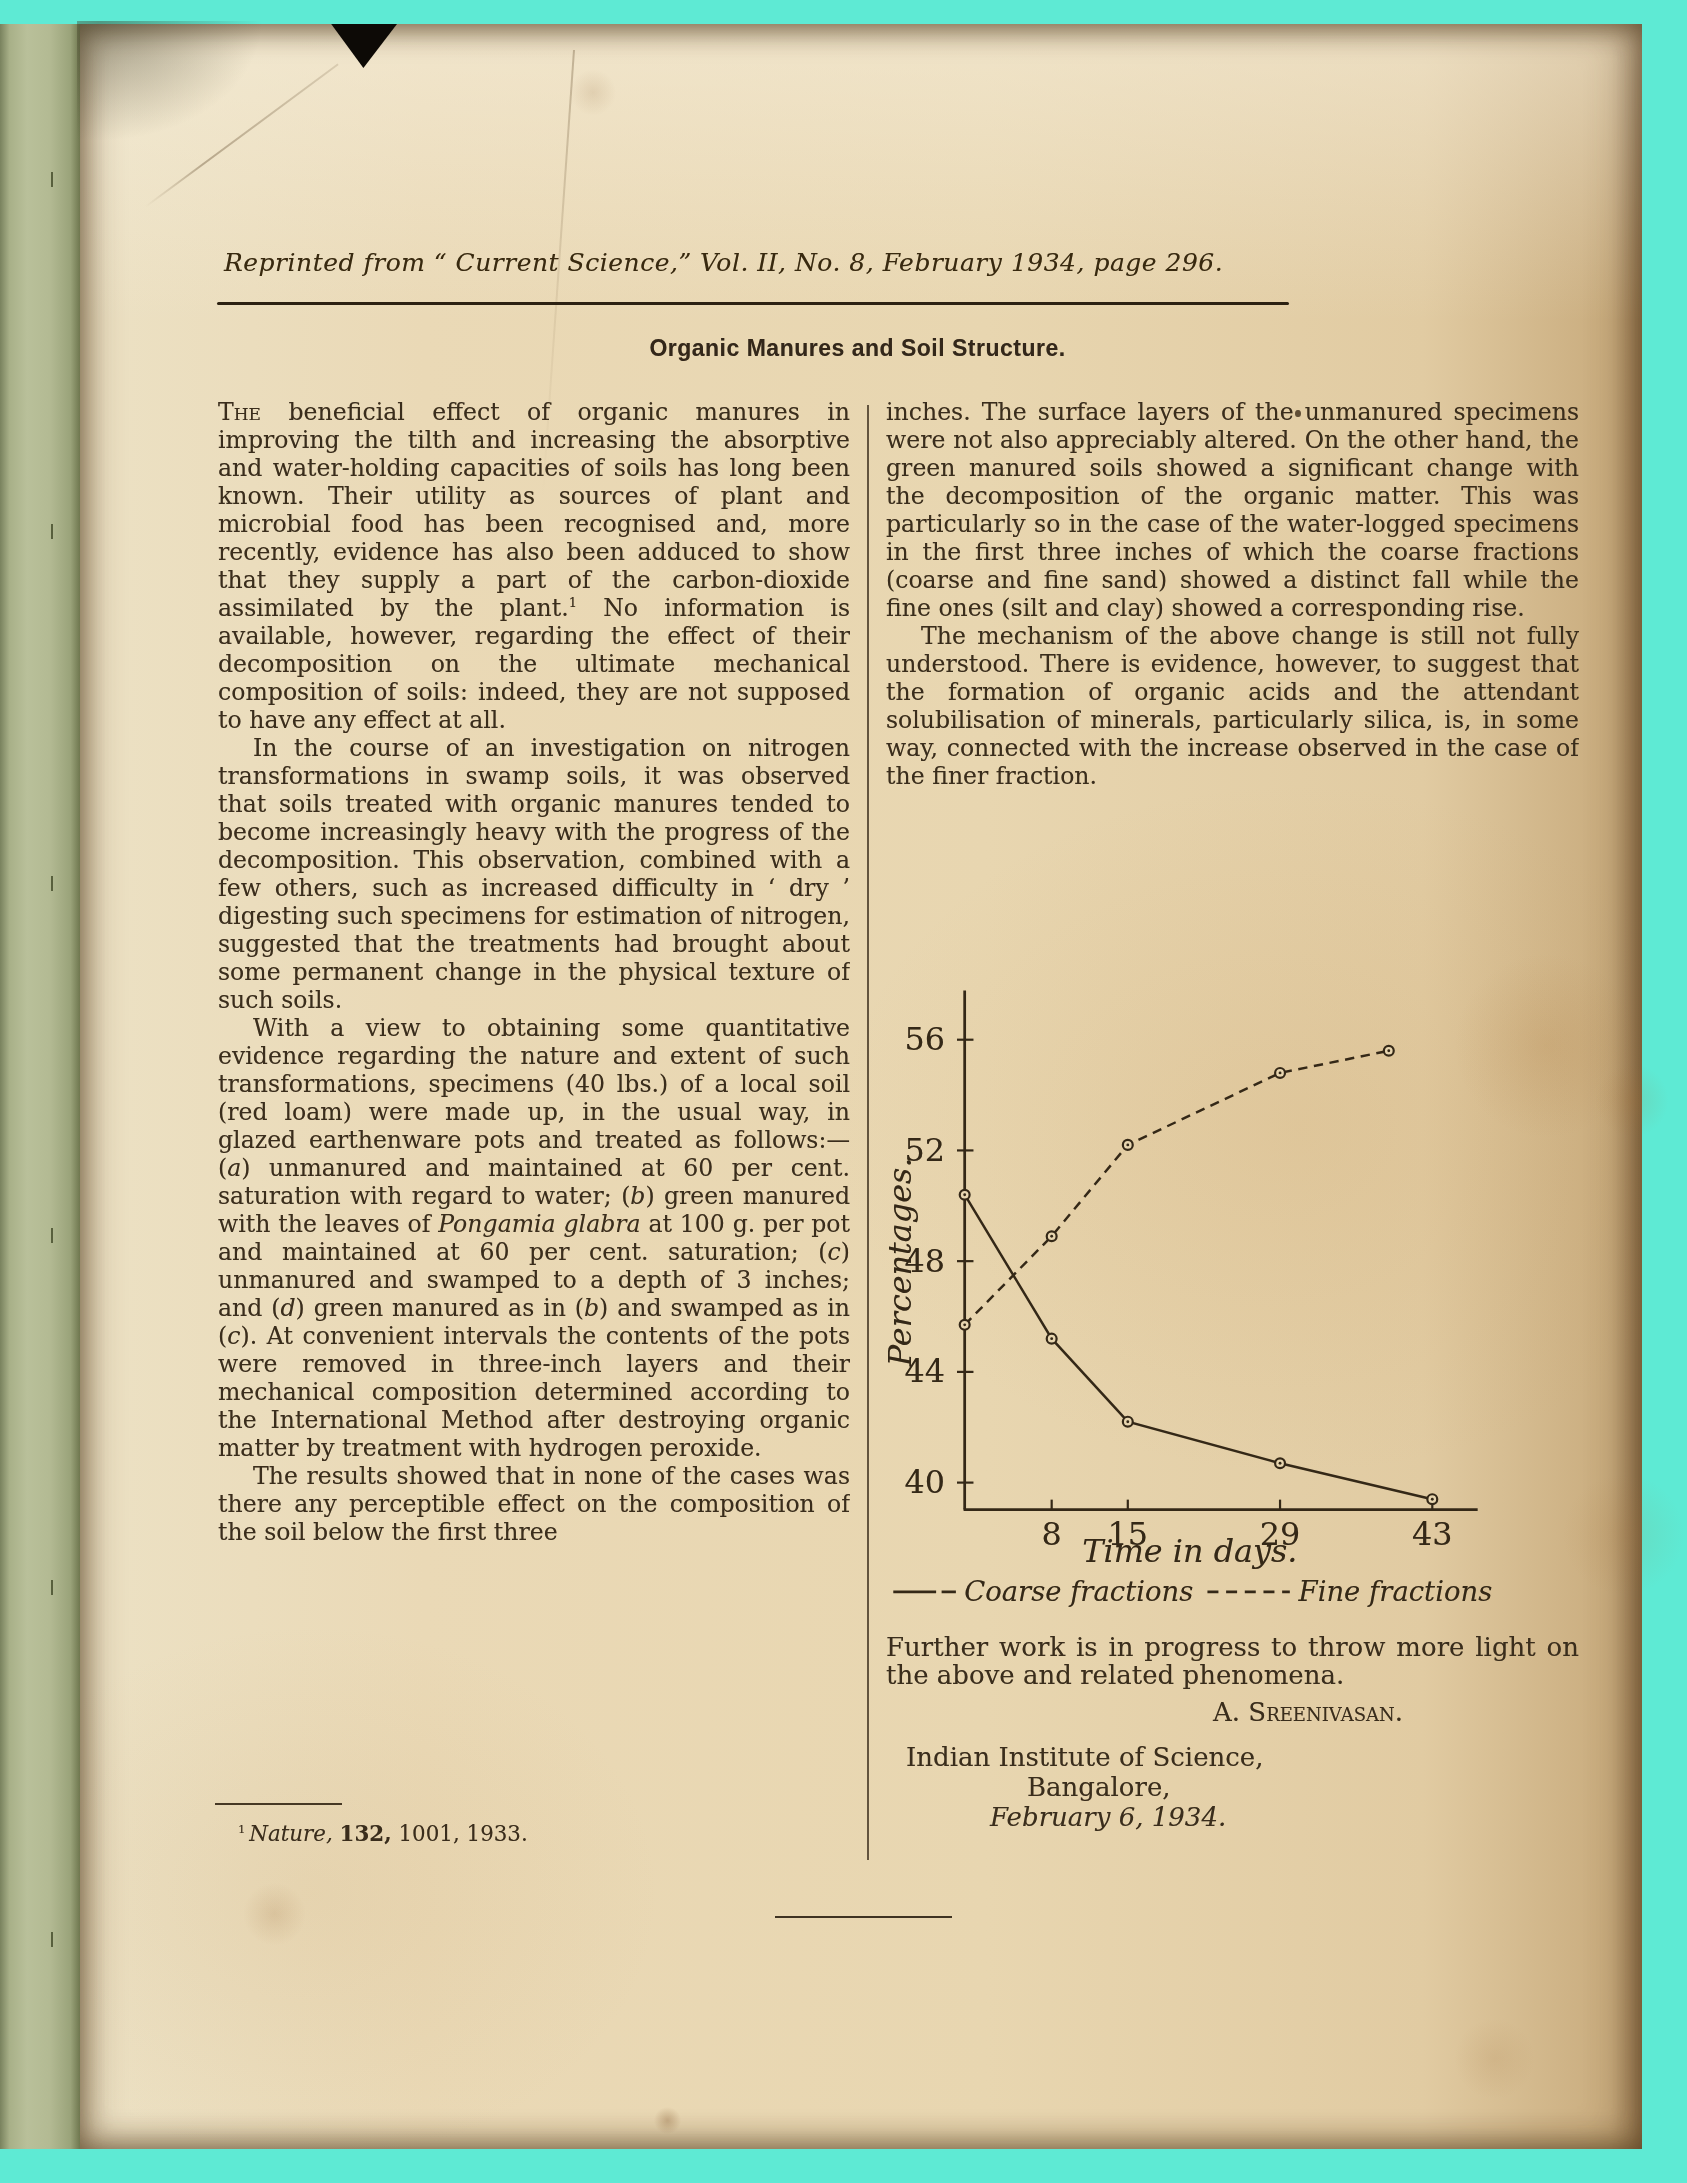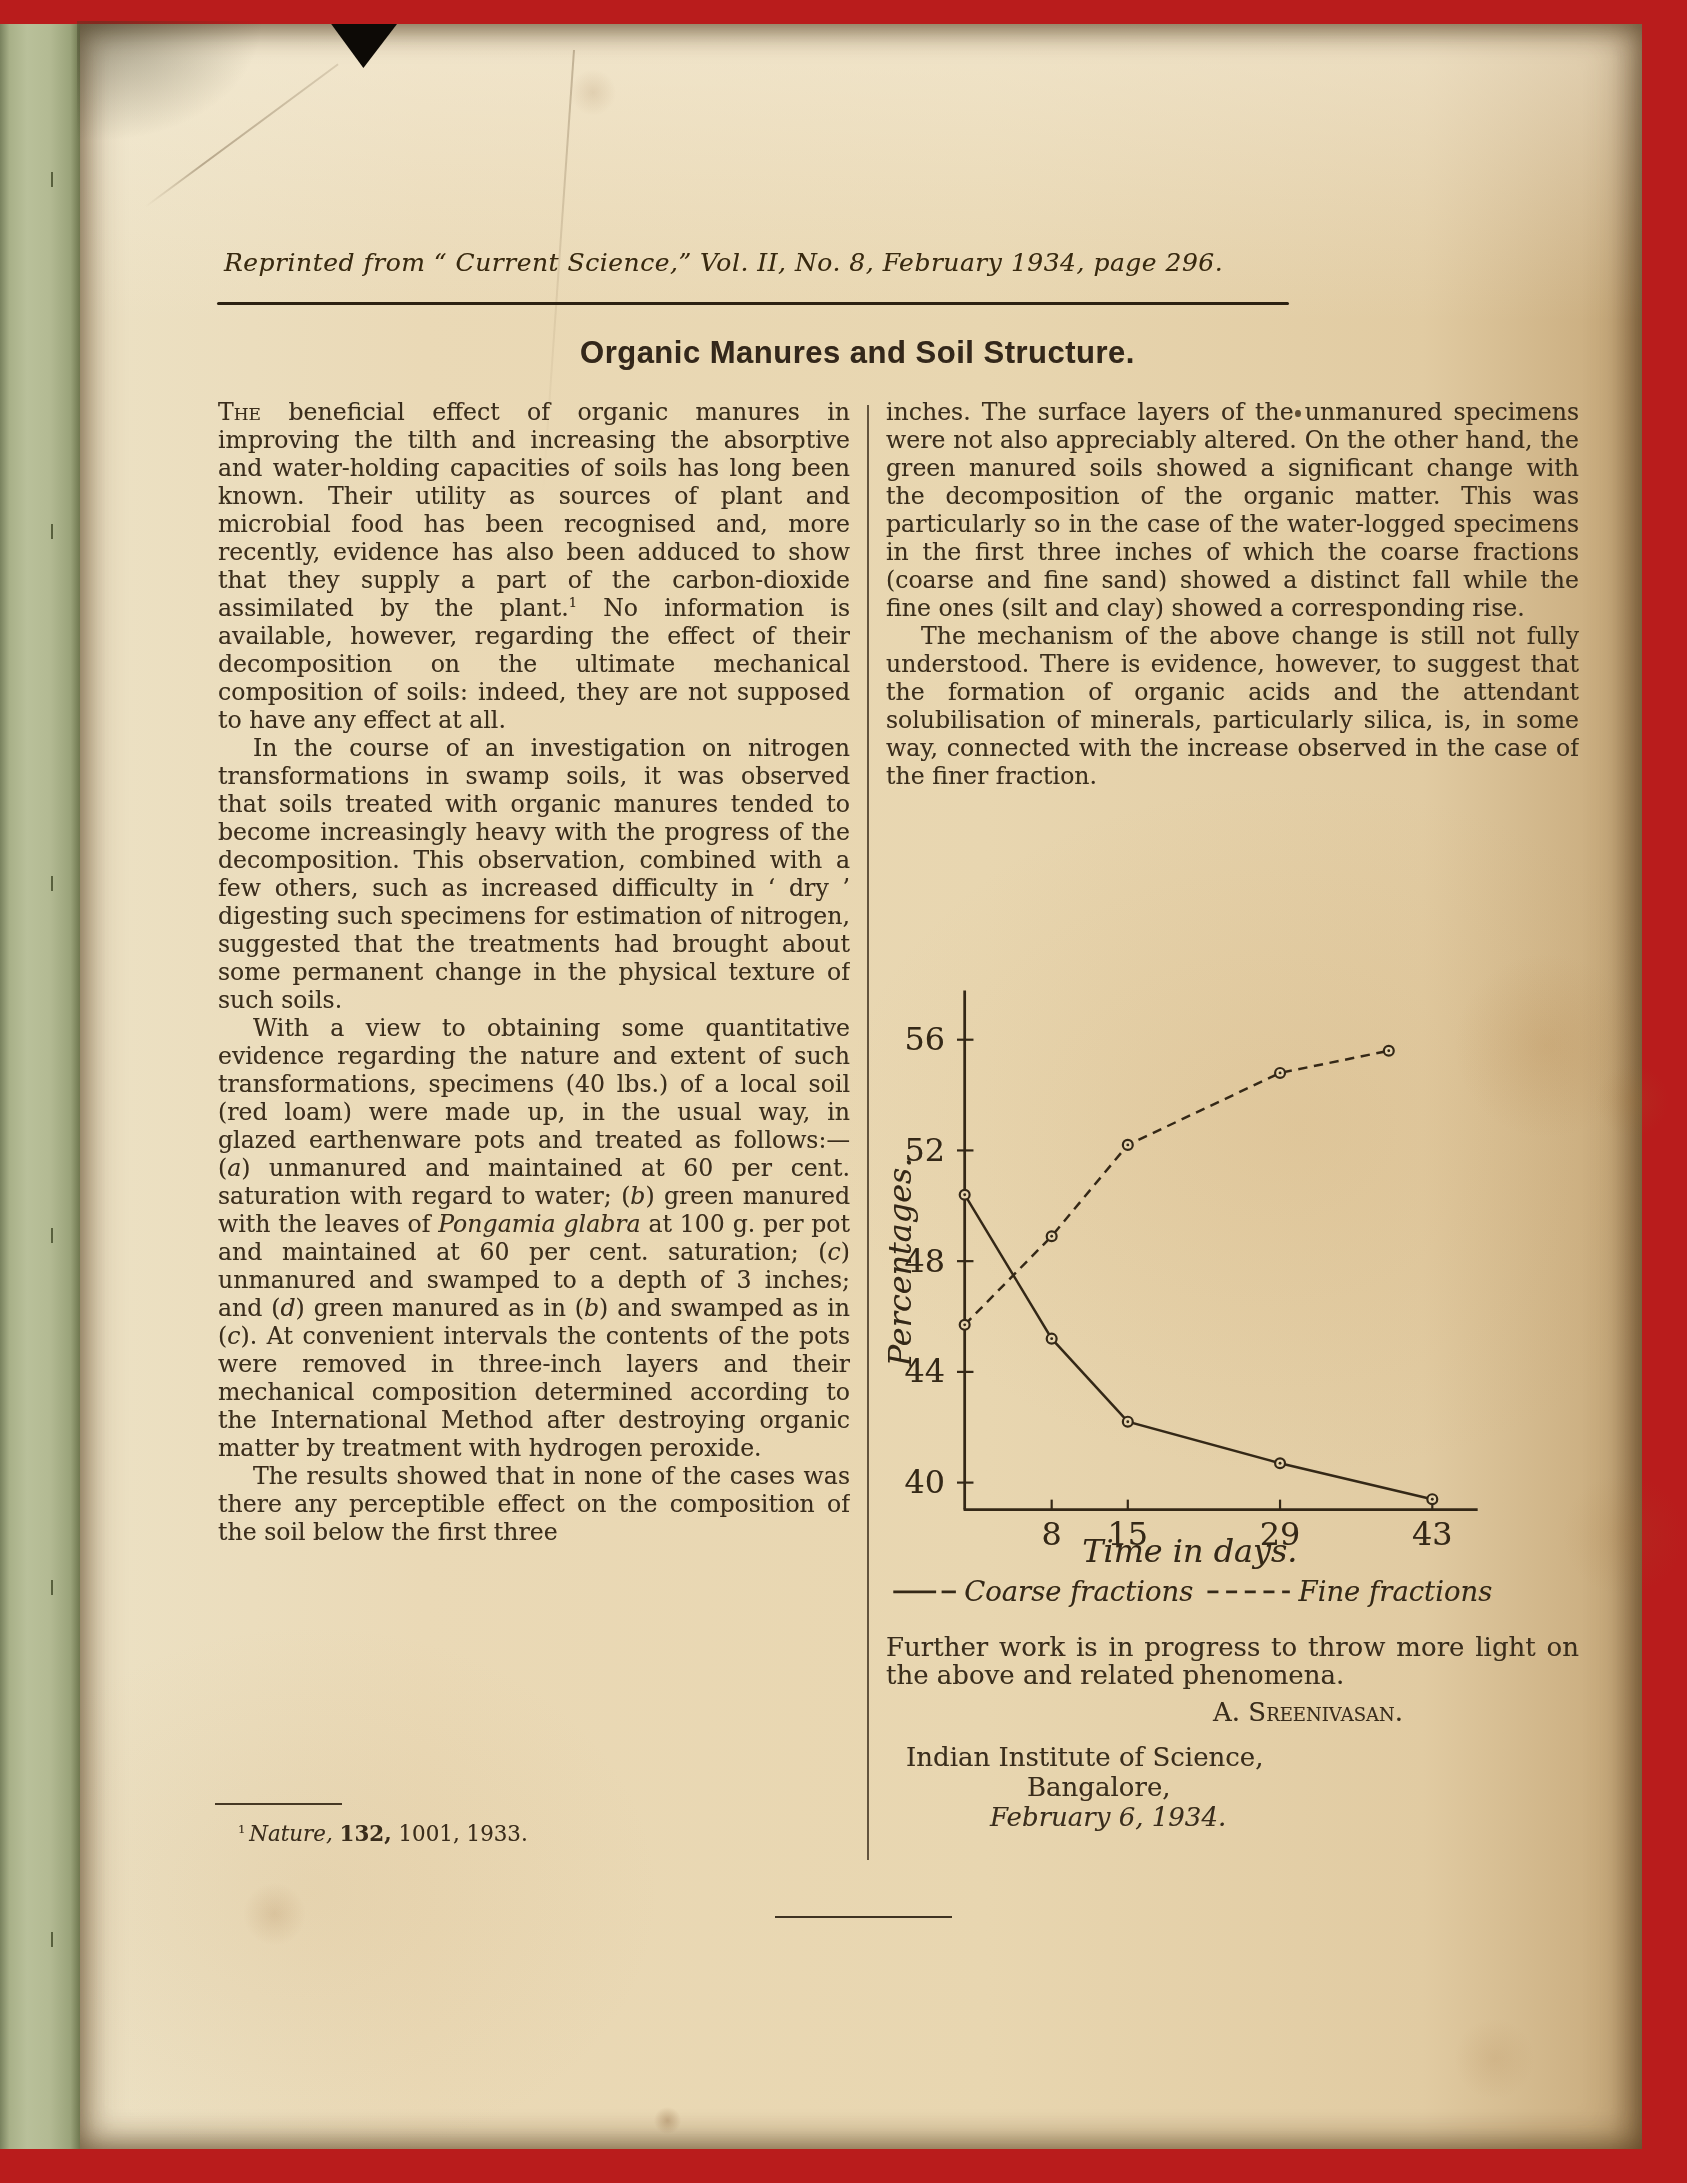--- a/index.html
+++ b/index.html
@@ -1,20 +1,20 @@
 <!DOCTYPE html>
 <html style="font-size:8.8px"><head>
 <meta charset="utf-8">
 <style>
   html,body{margin:0;padding:0;width:1687px;height:2183px;overflow:hidden;
     background:#0b0906;font-family:"DejaVu Serif",serif;}
   *{box-sizing:border-box;}
 
   
-  .scan{position:absolute;left:0;top:0;width:1687px;height:2183px;background:#b91c1c;}
+  .scan{position:absolute;left:0;top:0;width:1687px;height:2183px;background:#5eead4;}
   .cover{position:absolute;left:0;top:24px;width:80px;height:2125px;
     background:linear-gradient(90deg,#79825e 0%,#a8b088 12%,#b9c09a 34%,#b3ba93 62%,#9aa37a 88%,#6f774f 100%);}
   .stitch{position:absolute;left:51px;top:24px;width:2.2px;height:2125px;
     background:repeating-linear-gradient(180deg,transparent 0 148px,rgba(72,80,46,.85) 148px 163px,transparent 163px 352px);}
 
   
   .page{position:absolute;left:80px;top:24px;width:1562px;height:2125px;color:#3a2d1c;
     background:
       radial-gradient(ellipse 659px 494px at 78% 52%, rgba(205,164,105,.20), transparent 70%),
       radial-gradient(ellipse 494px 385px at 15% 88%, rgba(198,160,104,.14), transparent 70%),
@@ -41,21 +41,21 @@
   .s5{left:571px;top:2082px;width:33px;height:28.6px;background:radial-gradient(circle,rgba(120,75,32,.30),transparent 62%);}
   .s6{left:1368px;top:1994px;width:93px;height:82px;background:radial-gradient(circle,rgba(155,105,52,.12),transparent 65%);}
   .s7{left:483px;top:44px;width:60px;height:49px;background:radial-gradient(circle,rgba(140,100,55,.15),transparent 60%);}
   .speck{position:absolute;left:1215px;top:386px;width:5.5px;height:7.1px;border-radius:50%;background:rgba(62,46,26,.8);}
 
   
   .reprint{position:absolute;left:144px;top:224px;width:1099px;white-space:nowrap;
     font-style:italic;font-size:25px;letter-spacing:0.5px;color:#38290f;}
   .header-rule{position:absolute;left:137px;top:278px;width:1072px;height:2.7px;background:#2c2112;border-radius:1.6px;}
   .title{position:absolute;left:55px;top:311px;width:1445px;text-align:center;
-    font-family:"Liberation Sans",sans-serif;font-weight:700;font-size:31px;letter-spacing:0.5px;color:#33271a;}
+    font-family:"Liberation Sans",sans-serif;font-weight:700;font-size:23px;letter-spacing:0.5px;color:#33271a;}
 
   .col{position:absolute;top:374px;font-size:23.6px;line-height:28px;text-align:justify;}
   .col.leftcol{left:138px;width:632px;height:1384px;overflow:hidden;}
   .col.rightcol{left:806px;width:693px;height:581px;overflow:hidden;}
   .para{margin:0;text-indent:35px;}
   .para.first{text-indent:0;}
   .it{font-style:italic;}
   .bold{font-weight:bold;}
   .sc{font-variant:small-caps;}
   sup{font-size:.55em;line-height:0;vertical-align:super;}

